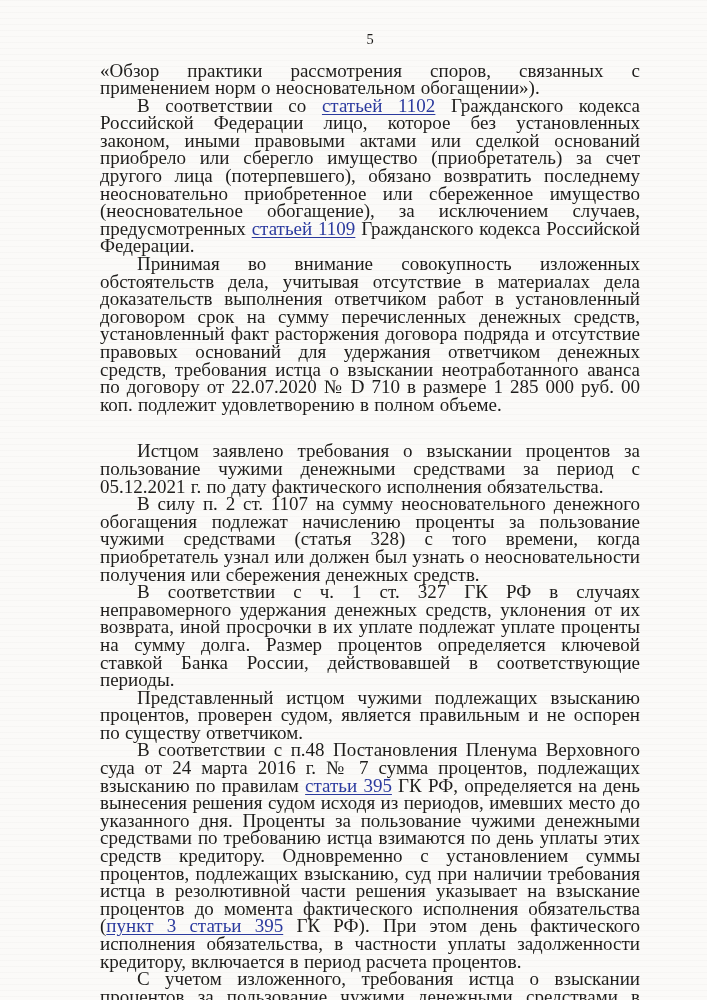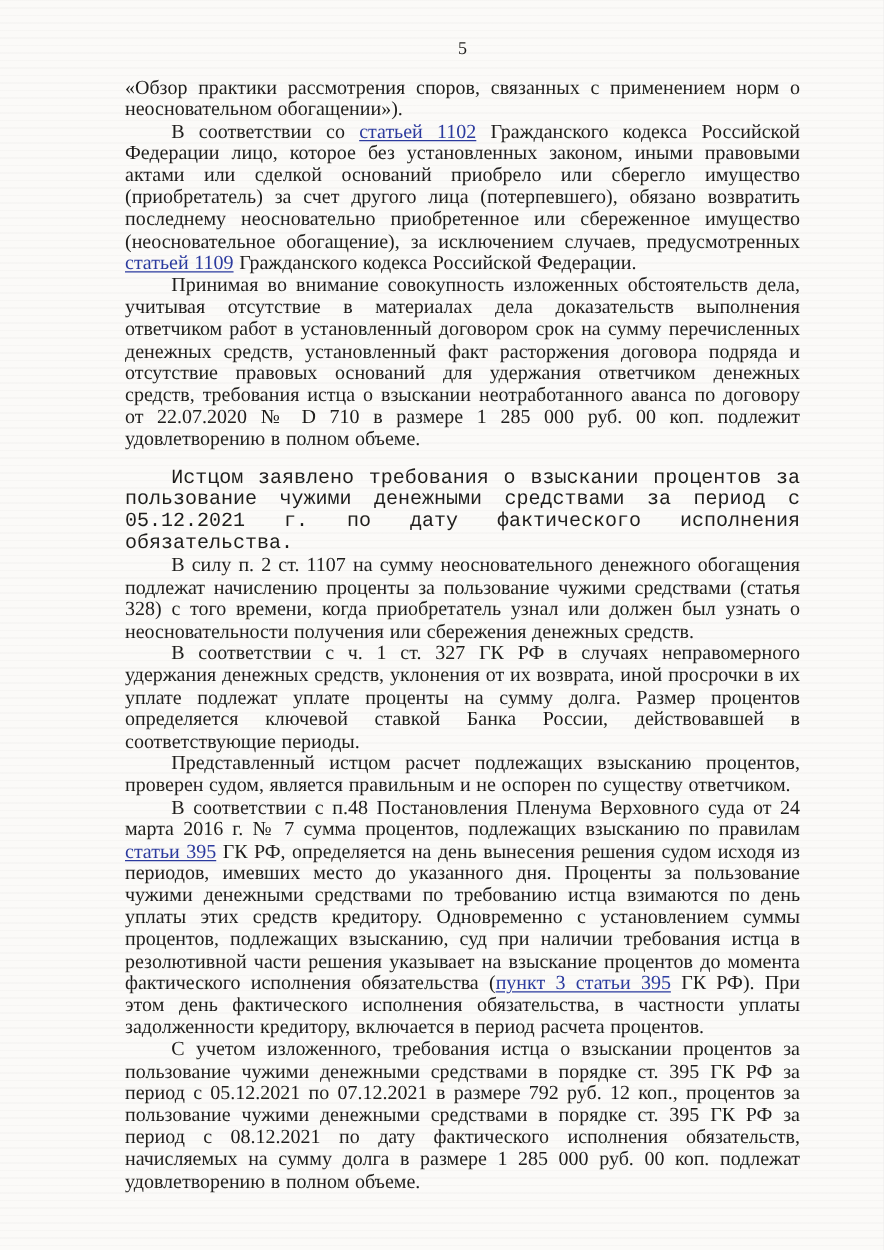--- a/index.html
+++ b/index.html
@@ -28,46 +28,46 @@
     width: 540px;
   }
   .page-number {
     text-align: center;
     font-size: 14.4px;
     line-height: 17.5px;
     margin-bottom: 13px;
   }
   .para {
     margin: 0;
-    font-size: 16px;
+    font-size: 19px;
     line-height: 17.6px;
     text-align: justify;
     text-indent: 37px;
     word-spacing: 0.5px;
   }
   .para.no-indent { text-indent: 0; }
-  .para.space-before { margin-top: 13px; font-family: Liberation Mono, monospace; }
+  .para.space-before { margin-top: 29px; }
   .para.continues { text-align-last: justify; }
   .para a {
     color: #2b3a9e;
     text-decoration: underline;
     text-underline-offset: 2px;
   }
 </style>
 </head>
 <body>
 
 <main class="page">
   <div class="content">
     <div class="page-number">5</div>
     <section>
         <p class="para no-indent">«Обзор практики рассмотрения споров, связанных с применением норм о неосновательном обогащении»).</p>
         <p class="para">В соответствии со <a href="#">статьей 1102</a> Гражданского кодекса Российской Федерации лицо, которое без установленных законом, иными правовыми актами или сделкой оснований приобрело или сберегло имущество (приобретатель) за счет другого лица (потерпевшего), обязано возвратить последнему неосновательно приобретенное или сбереженное имущество (неосновательное обогащение), за исключением случаев, предусмотренных <a href="#">статьей 1109</a> Гражданского кодекса Российской Федерации.</p>
         <p class="para">Принимая во внимание совокупность изложенных обстоятельств дела, учитывая отсутствие в материалах дела доказательств выполнения ответчиком работ в установленный договором срок на сумму перечисленных денежных средств, установленный факт расторжения договора подряда и отсутствие правовых оснований для удержания ответчиком денежных средств, требования истца о взыскании неотработанного аванса по договору от 22.07.2020 № D 710 в размере 1 285 000 руб. 00 коп. подлежит удовлетворению в полном объеме.</p>
         <p class="para space-before">Истцом заявлено требования о взыскании процентов за пользование чужими денежными средствами за период с 05.12.2021 г. по дату фактического исполнения обязательства.</p>
         <p class="para">В силу п. 2 ст. 1107 на сумму неосновательного денежного обогащения подлежат начислению проценты за пользование чужими средствами (статья 328) с того времени, когда приобретатель узнал или должен был узнать о неосновательности получения или сбережения денежных средств.</p>
         <p class="para">В соответствии с ч. 1 ст. 327 ГК РФ в случаях неправомерного удержания денежных средств, уклонения от их возврата, иной просрочки в их уплате подлежат уплате проценты на сумму долга. Размер процентов определяется ключевой ставкой Банка России, действовавшей в соответствующие периоды.</p>
-        <p class="para">Представленный истцом расчет подлежащих взысканию процентов, проверен судом, является правильным и не оспорен по существу ответчиком.</p>
+        <p class="para">Представленный истцом чужими подлежащих взысканию процентов, проверен судом, является правильным и не оспорен по существу ответчиком.</p>
         <p class="para">В соответствии с п.48 Постановления Пленума Верховного суда от 24 марта 2016 г. № 7 сумма процентов, подлежащих взысканию по правилам <a href="#">статьи 395</a> ГК РФ, определяется на день вынесения решения судом исходя из периодов, имевших место до указанного дня. Проценты за пользование чужими денежными средствами по требованию истца взимаются по день уплаты этих средств кредитору. Одновременно с установлением суммы процентов, подлежащих взысканию, суд при наличии требования истца в резолютивной части решения указывает на взыскание процентов до момента фактического исполнения обязательства (<a href="#">пункт 3 статьи 395</a> ГК РФ). При этом день фактического исполнения обязательства, в частности уплаты задолженности кредитору, включается в период расчета процентов.</p>
         <p class="para">С учетом изложенного, требования истца о взыскании процентов за пользование чужими денежными средствами в порядке ст. 395 ГК РФ за период с 05.12.2021 по 07.12.2021 в размере 792 руб. 12 коп., процентов за пользование чужими денежными средствами в порядке ст. 395 ГК РФ за период с 08.12.2021 по дату фактического исполнения обязательств, начисляемых на сумму долга в размере 1 285 000 руб. 00 коп. подлежат удовлетворению в полном объеме.</p>
       </section>
   </div>
 </main>
 
 </body></html>

